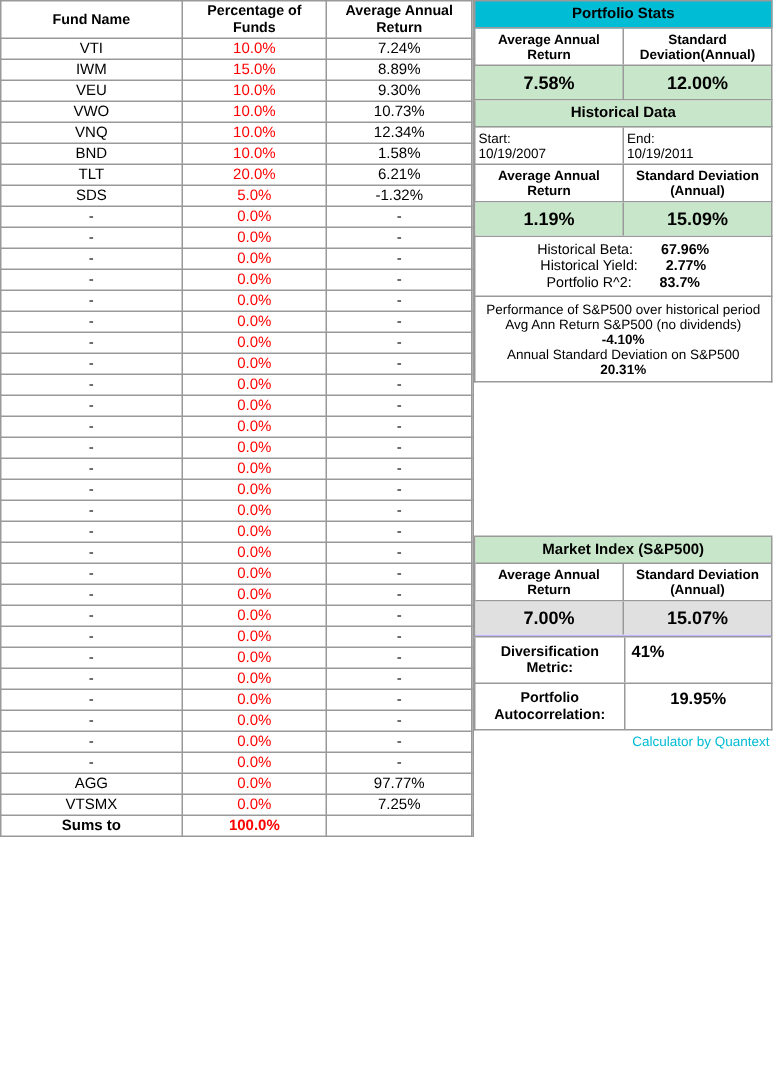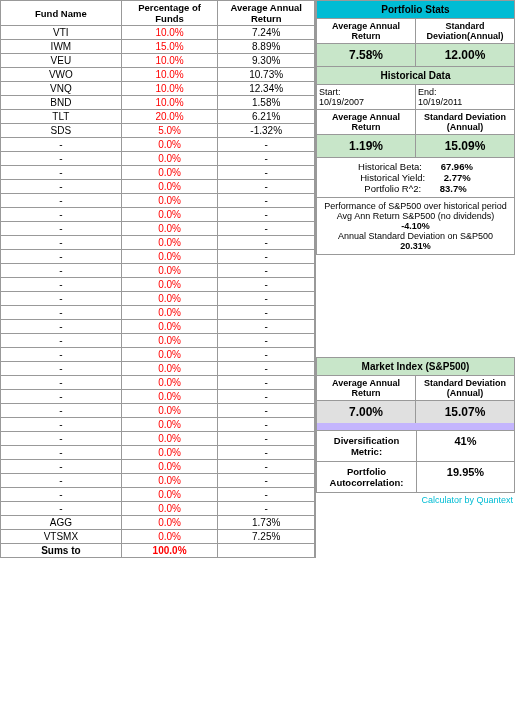--- a/index.html
+++ b/index.html
@@ -45,28 +45,28 @@
     .hist-stats .bold-val { font-weight: bold; padding-left: 16px; }
     
     .perf-section { border: 1px solid #999; border-top: none; padding: 3px; font-size: 9px; text-align: center; }
     
     
     .market-section { margin-top: 2px; border: 1px solid #999; border-top: 1px solid #999; }
     .market-header { background: #c8e6c9; text-align: center; font-weight: bold; padding: 3px; border-bottom: 1px solid #999; font-size: 10px; }
     .market-subheader { display: flex; border-bottom: 1px solid #999; }
     .market-subheader div { flex: 1; text-align: center; font-size: 9px; font-weight: bold; padding: 2px; border-right: 1px solid #999; }
     .market-subheader div:last-child { border-right: none; }
-    .market-values { display: flex; border-bottom: 7px solid #c4b5fd; }
+    .market-values { display: flex; border-bottom: 1px solid #c4b5fd; }
     .market-values div { flex: 1; text-align: center; font-size: 12px; font-weight: bold; padding: 4px 2px; background: #e0e0e0; border-right: 1px solid #999; }
     .market-values div:last-child { border-right: none; }
     
     
     .divers-section { border: 1px solid #999; border-top: none; display: flex; }
     .divers-label { width: 100px; padding: 4px; font-size: 9.5px; font-weight: bold; border-right: 1px solid #999; text-align: center; }
-    .divers-value { flex: 1; text-align: center; padding: 4px; font-size: 11px; font-weight: bold; }
+    .divers-value { flex: 1; text-align: left; padding: 4px; font-size: 11px; font-weight: bold; }
     
     .autocorr-section { border: 1px solid #999; border-top: none; display: flex; }
     .autocorr-label { width: 100px; padding: 4px; font-size: 9.5px; font-weight: bold; border-right: 1px solid #999; text-align: center; }
     .autocorr-value { flex: 1; text-align: center; padding: 4px; font-size: 11px; font-weight: bold; }
     
     .calculator-credit { text-align: right; color: #00bcd4; font-size: 9px; padding: 2px; }
     
     .sums-row td { font-weight: bold; }
   </style>
 </head>
@@ -254,21 +254,21 @@
           <td class="black-text">-</td>
         </tr>
         <tr>
           <td>-</td>
           <td class="red-text">0.0%</td>
           <td class="black-text">-</td>
         </tr>
         <tr>
           <td>AGG</td>
           <td class="red-text">0.0%</td>
-          <td class="black-text">1.73%</td>
+          <td class="black-text">97.77%</td>
         </tr>
         <tr>
           <td>VTSMX</td>
           <td class="red-text">0.0%</td>
           <td class="black-text">7.25%</td>
         </tr>
       </tbody>
     <tfoot>
       <tr class="sums-row">
         <td>Sums to</td>

